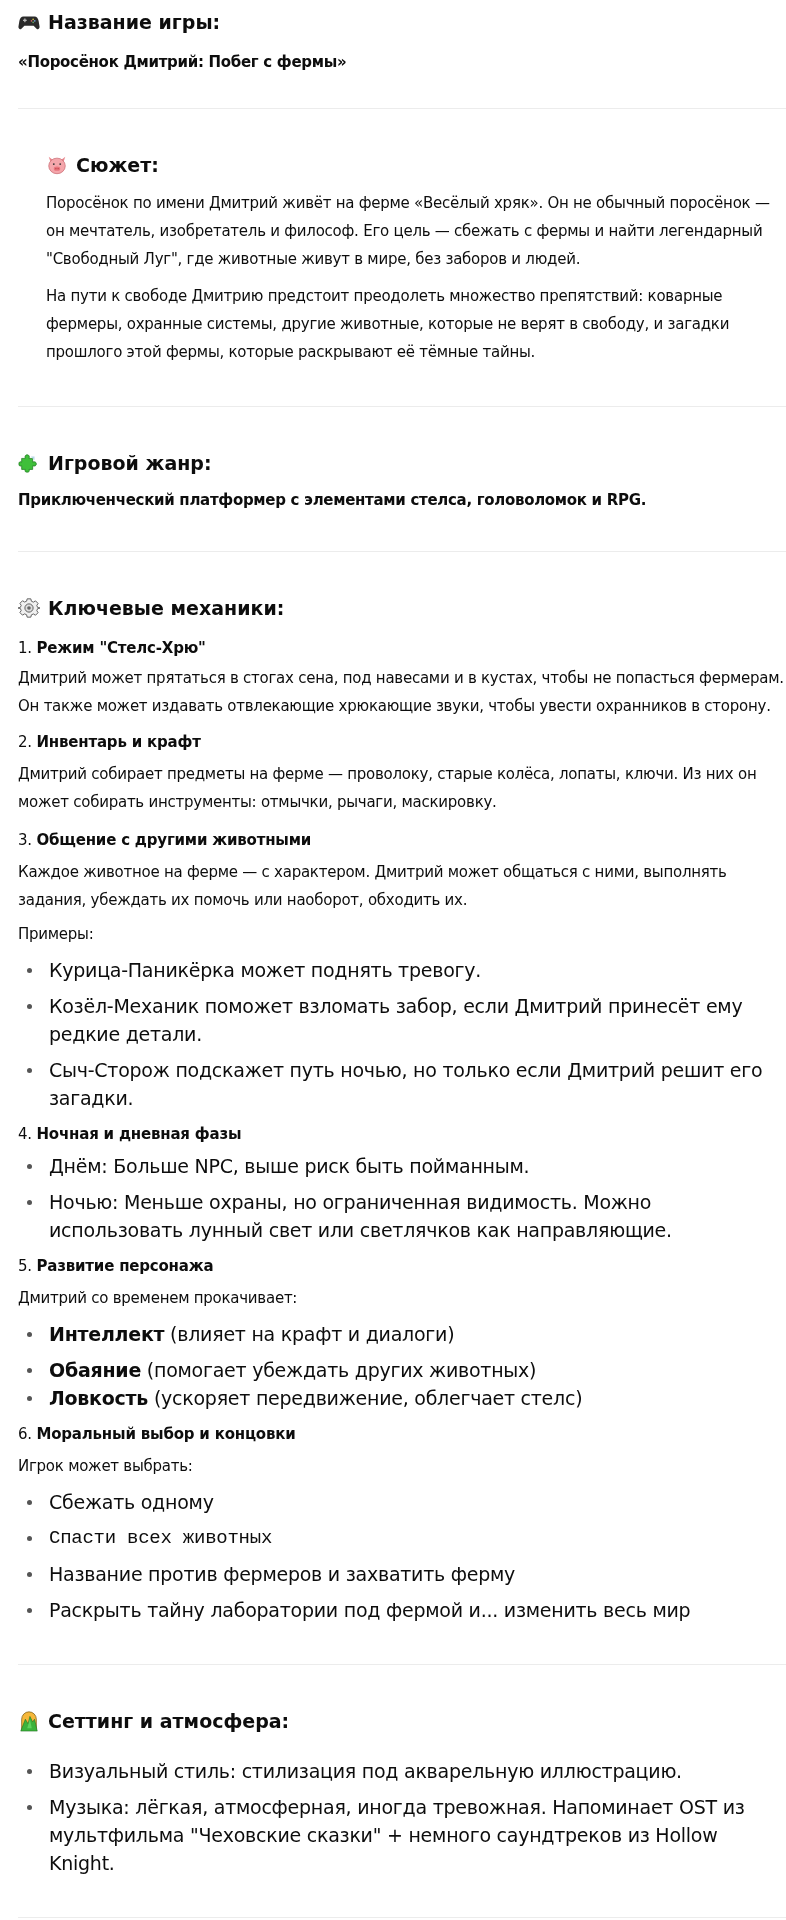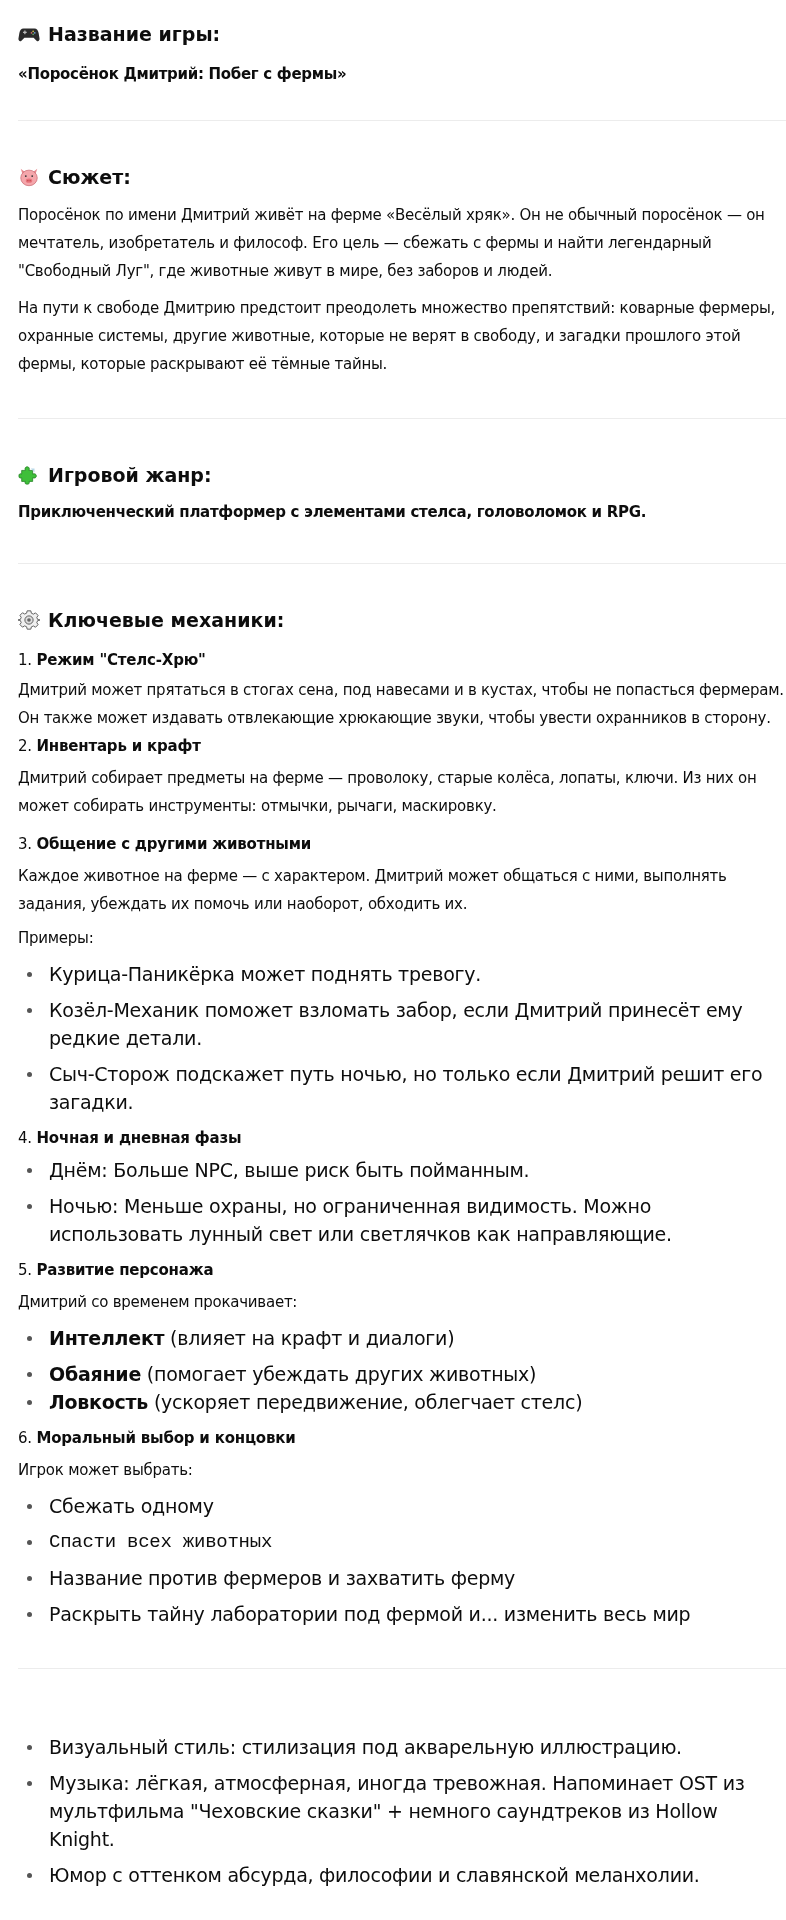--- a/index.html
+++ b/index.html
@@ -80,39 +80,39 @@
       letter-spacing: -0.2px;
     }
     .mech-title .num { font-weight: normal; }
     .mech-title .ttl { font-weight: bold; }
   </style>
 </head>
 <body>
 
 <div class="doc">
 
-  <div class="section" style="padding-top:20px;">
+  <div class="section" style="padding-top:8px;">
     <h3>
       <svg class="emoji" viewBox="0 0 24 24">
         <path d="M6 6h12c2.5 0 4 2 4.5 5l1 6c.3 2-1.3 3.5-3 2.5L17 16H7l-3.5 3.5c-1.7 1-3.3-.5-3-2.5l1-6C2 8 3.5 6 6 6z" fill="#2b2b2b"></path>
         <rect x="5.5" y="9.5" width="4" height="1.4" fill="#bbb"></rect>
         <rect x="6.8" y="8.2" width="1.4" height="4" fill="#bbb"></rect>
         <circle cx="16.5" cy="9.2" r="0.9" fill="#d4c44a"></circle>
         <circle cx="18.3" cy="10.8" r="0.9" fill="#6fa0d8"></circle>
         <circle cx="14.7" cy="10.8" r="0.9" fill="#d46a6a"></circle>
         <circle cx="16.5" cy="12.4" r="0.9" fill="#6ab26a"></circle>
       </svg>
       <span>Название игры:</span>
     </h3>
     <p class="bold" style="margin-top:12px; letter-spacing:-0.3px;">«Поросёнок Дмитрий: Побег с фермы»</p>
   </div>
 
   <hr style="margin-top:32px;">
 
-  <div class="section" style="padding-top:42px;">
+  <div class="section" style="padding-top:42px;margin-left:28px;">
     <h3>
       <svg class="emoji" viewBox="0 0 24 24">
         <path d="M3 3l4.5 3.5L5 9z" fill="#e8868c"></path>
         <path d="M21 3l-4.5 3.5L19 9z" fill="#e8868c"></path>
         <ellipse cx="12" cy="13" rx="9" ry="8.5" fill="#f4a6ab" stroke="#c96a72" stroke-width="0.8"></ellipse>
         <circle cx="8.5" cy="11" r="1" fill="#333"></circle>
         <circle cx="15.5" cy="11" r="1" fill="#333"></circle>
         <ellipse cx="12" cy="16" rx="3.5" ry="2.4" fill="#e8747d"></ellipse>
         <circle cx="10.8" cy="16" r="0.6" fill="#a33"></circle>
         <circle cx="13.2" cy="16" r="0.6" fill="#a33"></circle>
@@ -149,21 +149,21 @@
     </h3>
 
     <div style="margin-top:14px;">
       <div class="mech-title">
         <span class="num">1.</span>
         <span class="ttl">Режим "Стелс-Хрю"</span>
       </div>
       <p style="margin-top:4px;">Дмитрий может прятаться в стогах сена, под навесами и в кустах, чтобы не попасться фермерам. Он также может издавать отвлекающие хрюкающие звуки, чтобы увести охранников в сторону.</p>
     </div>
 
-    <div style="margin-top:2px;">
+    <div style="margin-top:10px;">
       <div class="mech-title">
         <span class="num">2.</span>
         <span class="ttl">Инвентарь и крафт</span>
       </div>
       <p style="margin-top:6px;">Дмитрий собирает предметы на ферме — проволоку, старые колёса, лопаты, ключи. Из них он может собирать инструменты: отмычки, рычаги, маскировку.</p>
     </div>
 
     <div style="margin-top:12px;">
       <div class="mech-title">
         <span class="num">3.</span>
@@ -213,22 +213,29 @@
         <li style="margin-bottom:8px;font-family:Liberation Mono, monospace;">Спасти всех животных</li>
         <li style="margin-bottom:8px;">Название против фермеров и захватить ферму</li>
         <li>Раскрыть тайну лаборатории под фермой и... изменить весь мир</li>
       </ul>
     </div>
   </div>
 
   <hr style="margin-top:40px;">
 
   <div class="section" style="padding-top:42px;">
+    <h3>
+      <svg class="emoji" viewBox="0 0 24 24">
+        <path d="M4 22V10a8 8 0 0 1 16 0v12z" fill="#f5b73a" stroke="#7a5a10" stroke-width="0.8"></path>
+        <path d="M3 23l5-13 3 5 2-8 3 6 2-3 3 13z" fill="#3cb33c" stroke="#1e6e1e" stroke-width="0.6"></path>
+        <path d="M10 20l3-10 2 10z" fill="#5fd35f"></path>
+      </svg>
+      <span>Сеттинг и атмосфера:</span>
+    </h3>
     <ul style="margin-top:22px;">
       <li style="margin-bottom:8px;">Визуальный стиль: стилизация под акварельную иллюстрацию.</li>
       <li style="margin-bottom:8px;">Музыка: лёгкая, атмосферная, иногда тревожная. Напоминает OST из мультфильма "Чеховские сказки" + немного саундтреков из Hollow Knight.</li>
-      <li>Юмор с оттенком абсурда, философии и славянской меланхолии.</li>
     </ul>
   </div>
 
   <hr style="margin-top:40px;">
 
 </div>
 
 </body></html>

